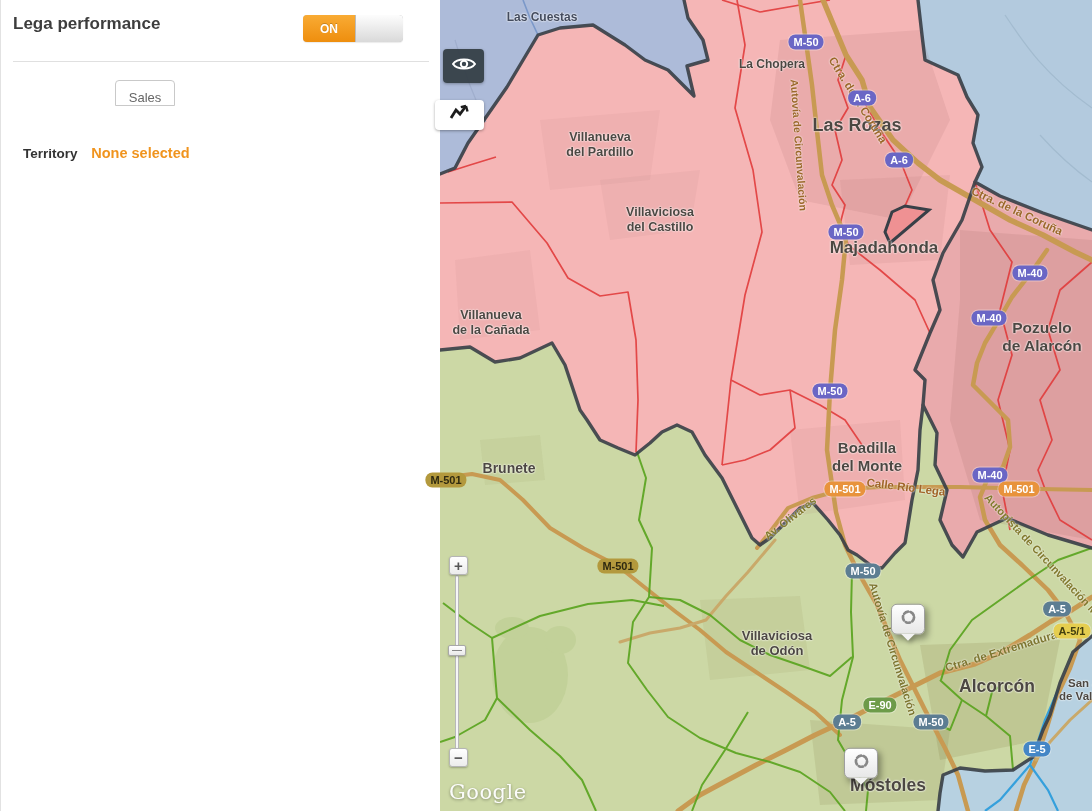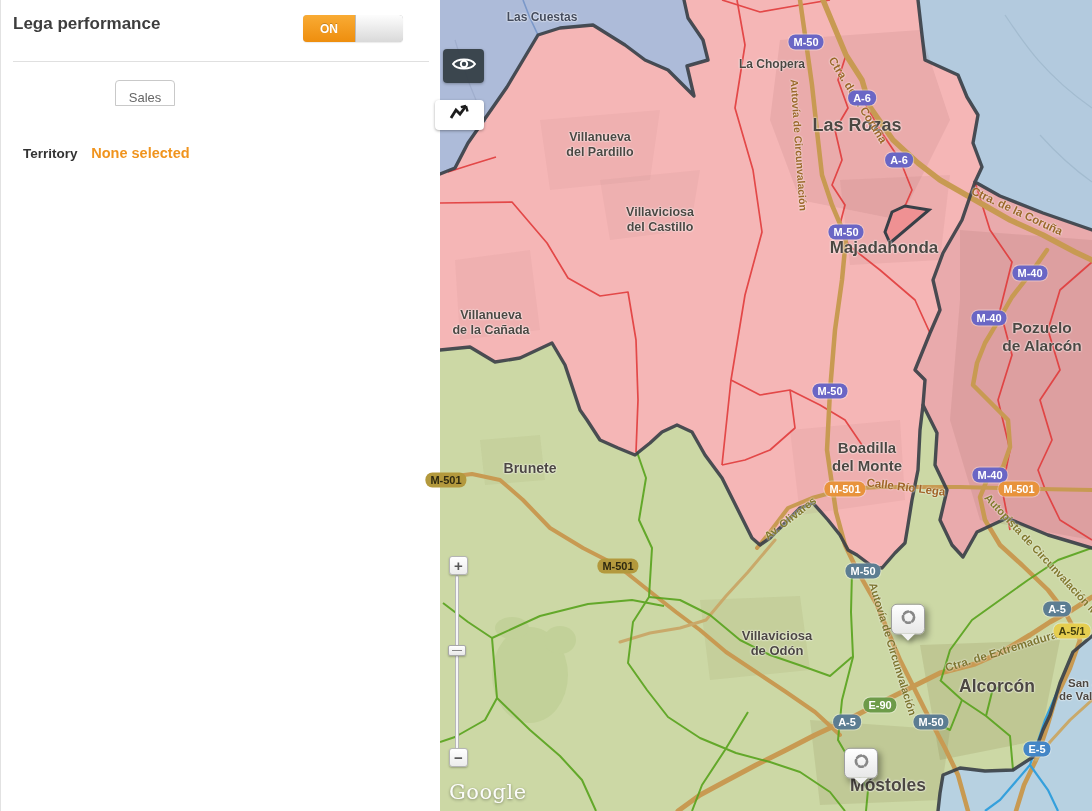--- a/index.html
+++ b/index.html
@@ -207,21 +207,21 @@
         <div>de la Cañada</div>
       </div>
       <div class="city" style="left: 602px; top: 337px; font-size: 15.5px;">
         <div>Pozuelo</div>
         <div>de Alarcón</div>
       </div>
       <div class="city" style="left: 427px; top: 457px; font-size: 15px;">
         <div>Boadilla</div>
         <div>del Monte</div>
       </div>
-      <div class="city" style="left: 69px; top: 468px; font-size: 14px; margin-left: 21px;">
+      <div class="city" style="left: 69px; top: 468px; font-size: 14px;">
         <div>Brunete</div>
       </div>
       <div class="city" style="left: 337px; top: 643px; font-size: 13px;">
         <div>Villaviciosa</div>
         <div>de Odón</div>
       </div>
       <div class="city" style="left: 557px; top: 686px; font-size: 17.5px;">
         <div>Alcorcón</div>
       </div>
       <div class="city" style="left: 448px; top: 785px; font-size: 17.5px;">

